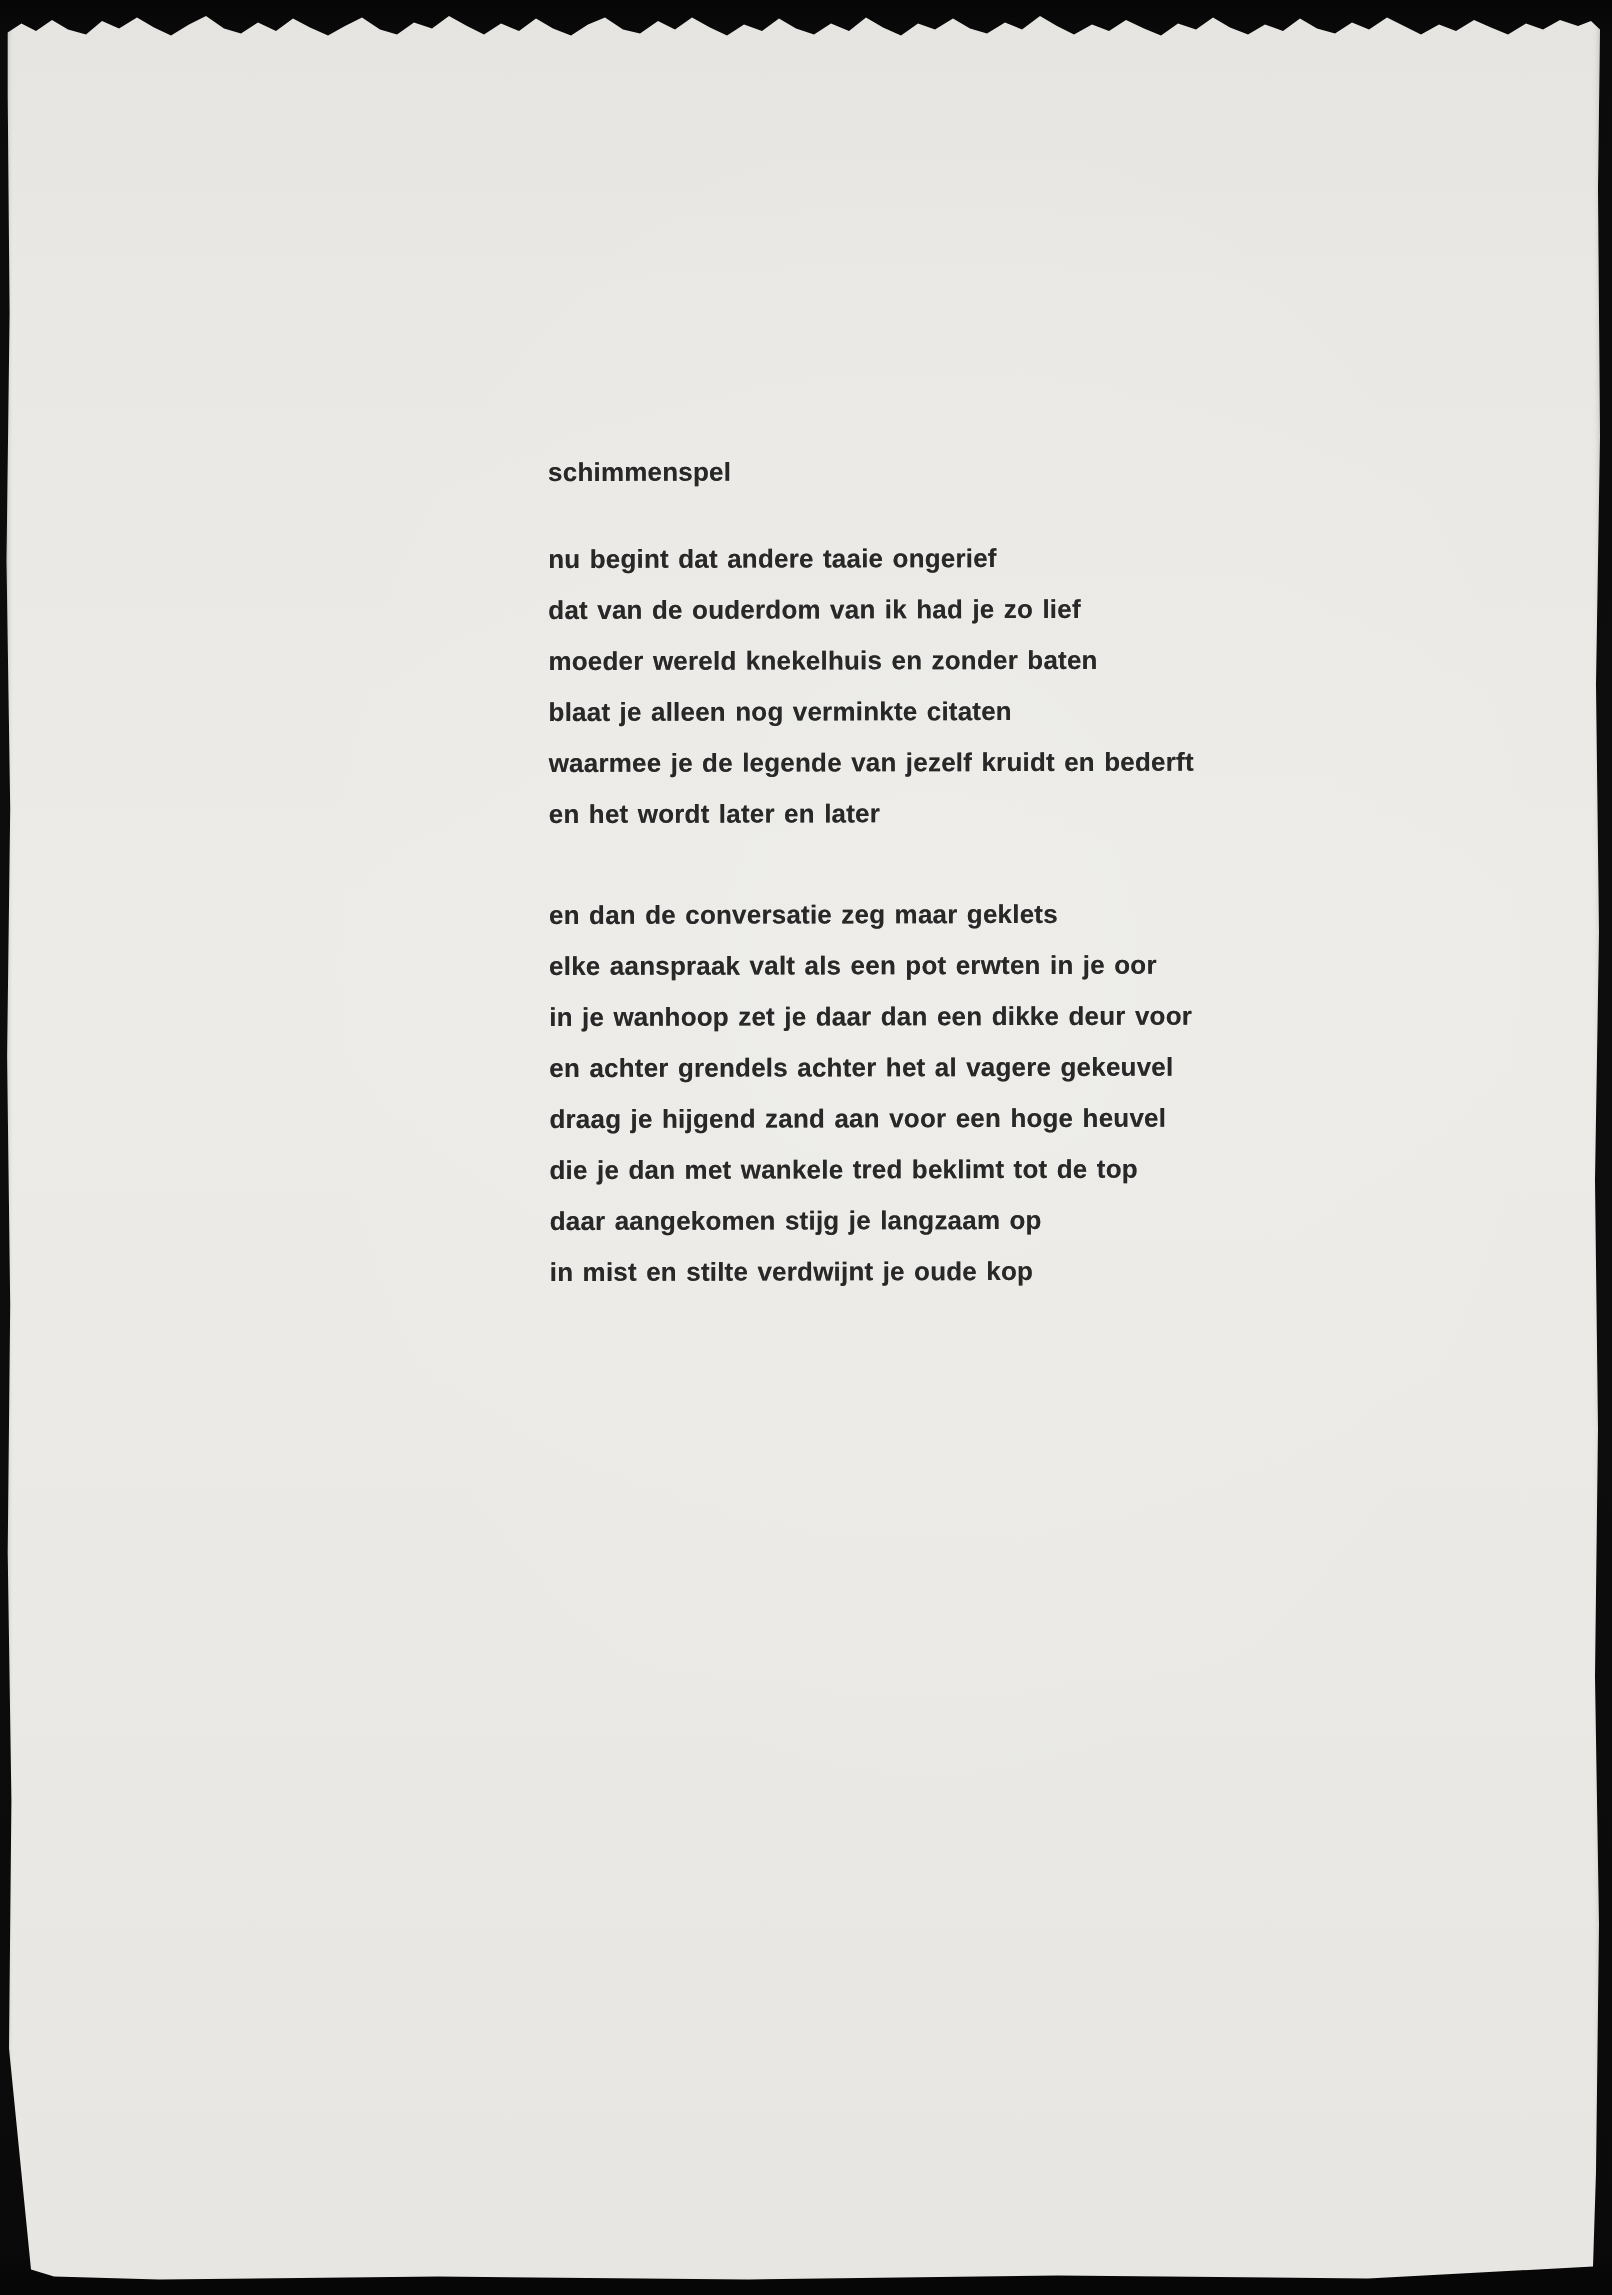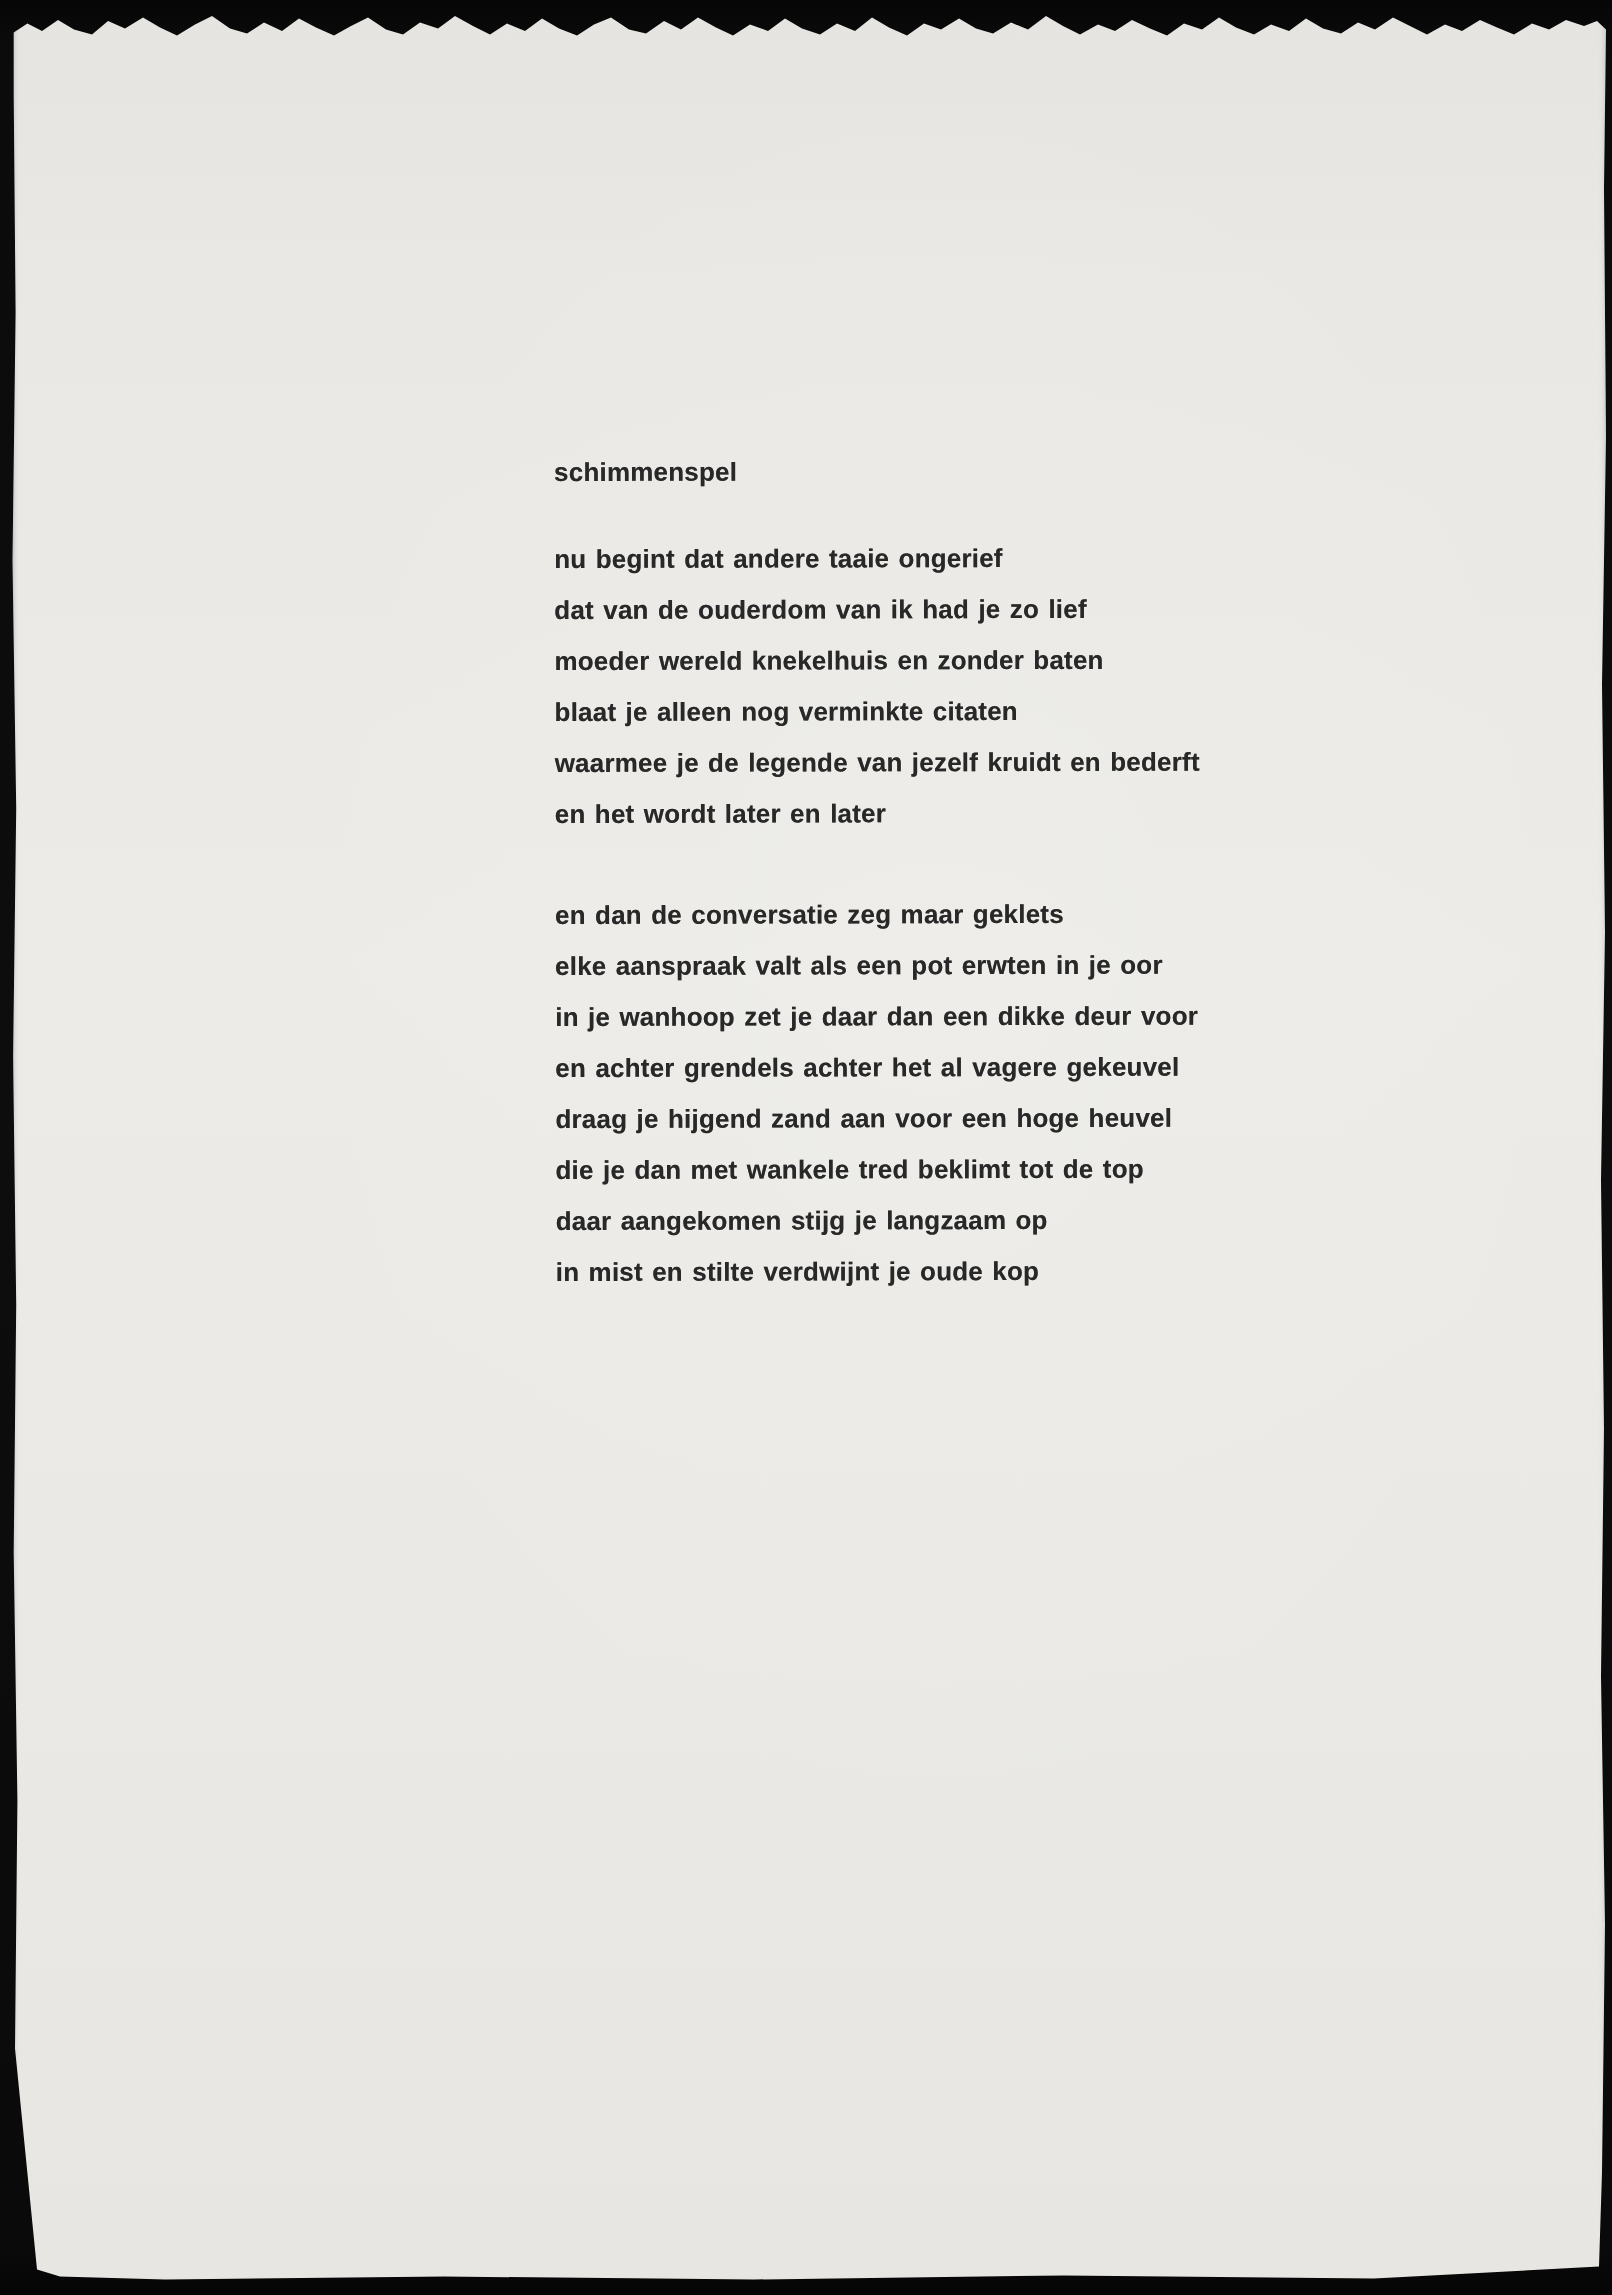--- a/index.html
+++ b/index.html
@@ -11,21 +11,21 @@
     height: 2295px;
     position: relative;
     overflow: hidden;
     background: linear-gradient(180deg, #060606 0%, #0b0b0b 2%, #0d0d0d 50%, #0a0a0a 98%, #050505 100%);
     font-family: "Liberation Sans", "DejaVu Sans", sans-serif;
   }
 
   
   .paper {
     position: absolute;
-    left: 10px;
+    left: 4px;
     top: 2.5px;
     width: 1596px;
     height: 2283px;
     background:
       radial-gradient(ellipse 1116px 1488px at 58% 42%, rgba(255,255,255,0.10), rgba(255,255,255,0) 70%),
       linear-gradient(180deg, #e5e4e0 0%, #e9e8e4 12%, #ecebe7 42%, #eae9e5 72%, #e7e6e2 100%);
     box-shadow:
       inset 0 10px 12.4px -7.4px rgba(110,110,110,0.40),
       inset 7.4px 0 6.2px -5.6px rgba(25,45,75,0.45),
       inset -5px 0 6.2px -5px rgba(90,100,105,0.25),

